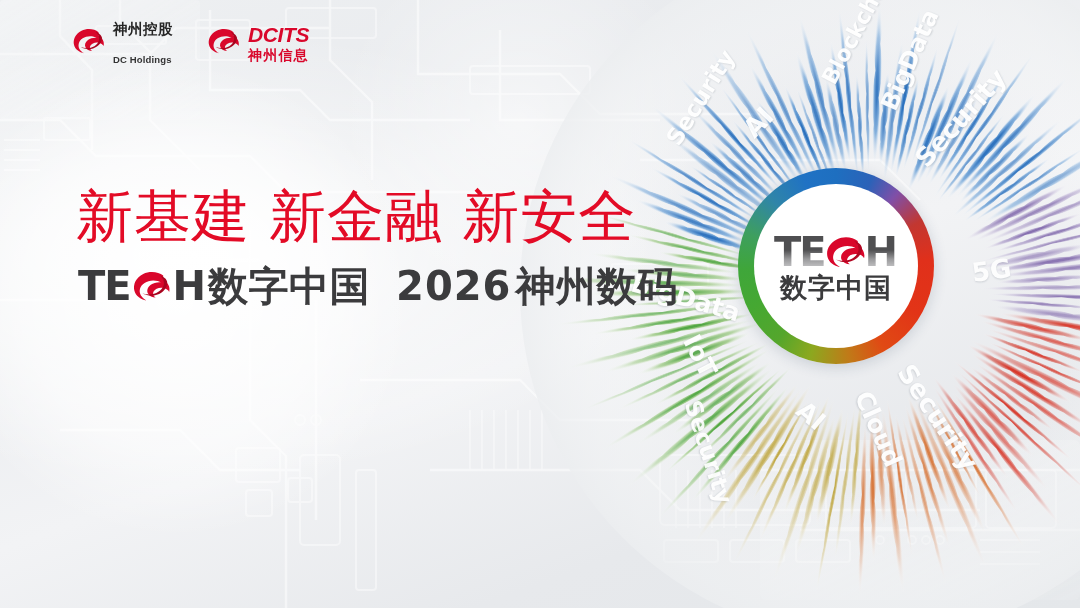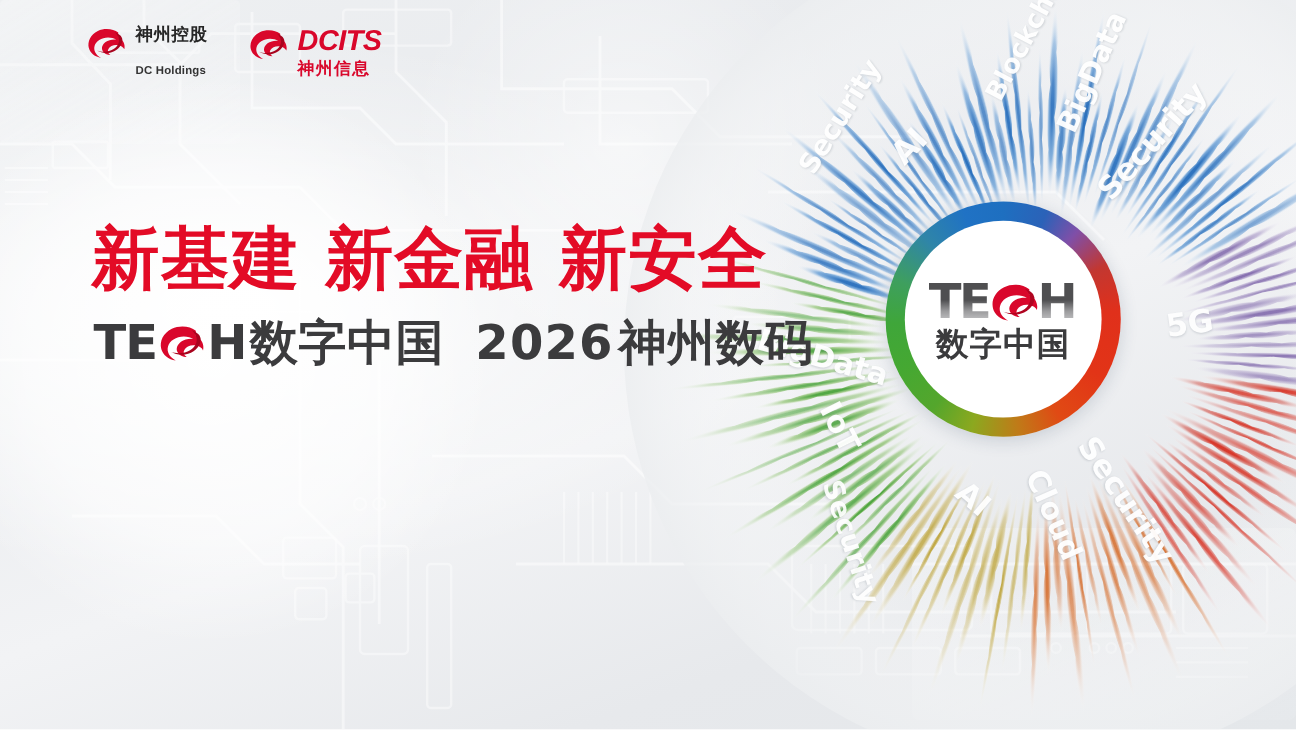--- a/index.html
+++ b/index.html
@@ -18,32 +18,32 @@
 
   .bg-veil{
     position:absolute;inset:0;pointer-events:none;
     background:
       radial-gradient(circle 330px at 175px 300px, rgba(255,255,255,.92) 0%, rgba(255,255,255,.55) 45%, rgba(255,255,255,0) 72%),
       radial-gradient(circle 260px at 520px 120px, rgba(255,255,255,.55) 0%, rgba(255,255,255,0) 70%);
   }
 
   
   .logobar{position:absolute;left:72px;top:22px;display:flex;align-items:center;gap:34px;z-index:40;}
-  .logo{display:flex;gap:7px;}
+  .logo{display:flex;align-items:center;gap:7px;}
   .swoosh{flex:0 0 auto;}
   .logo-txt{display:flex;flex-direction:column;line-height:1;}
   .logo-cn{font-size:14.5px;font-weight:700;color:#262626;letter-spacing:.5px;white-space:nowrap;}
   .logo-en{font-size:9.5px;font-weight:700;color:#333;letter-spacing:.15px;margin-top:18px;white-space:nowrap;}
-  .logo-brand{font-size:24px;font-weight:800;color:#D9072B;letter-spacing:-.4px;font-style:italic;line-height:1;}
+  .logo-brand{font-size:21px;font-weight:800;color:#D9072B;letter-spacing:-.4px;font-style:italic;line-height:1;}
   .logo-brand-sub{font-size:14px;font-weight:700;color:#D9072B;letter-spacing:1.2px;margin-top:3px;white-space:nowrap;}
 
   
   .headline{
     position:absolute;left:76px;top:188px;z-index:40;
-    font-size:57px;font-weight:700;color:#E30B26;
+    font-size:57px;font-weight:400;color:#E30B26;
     letter-spacing:1px;line-height:1;white-space:nowrap;
     font-family:"DejaVu Sans","Liberation Sans",sans-serif;
   }
   .subline{
     position:absolute;left:78px;top:266px;z-index:40;
     display:flex;align-items:center;white-space:nowrap;
     font-size:40px;font-weight:700;color:#3B3B3D;letter-spacing:.5px;line-height:1;
     font-family:"DejaVu Sans","Liberation Sans",sans-serif;
   }
   .sub-te{letter-spacing:-1px;}

